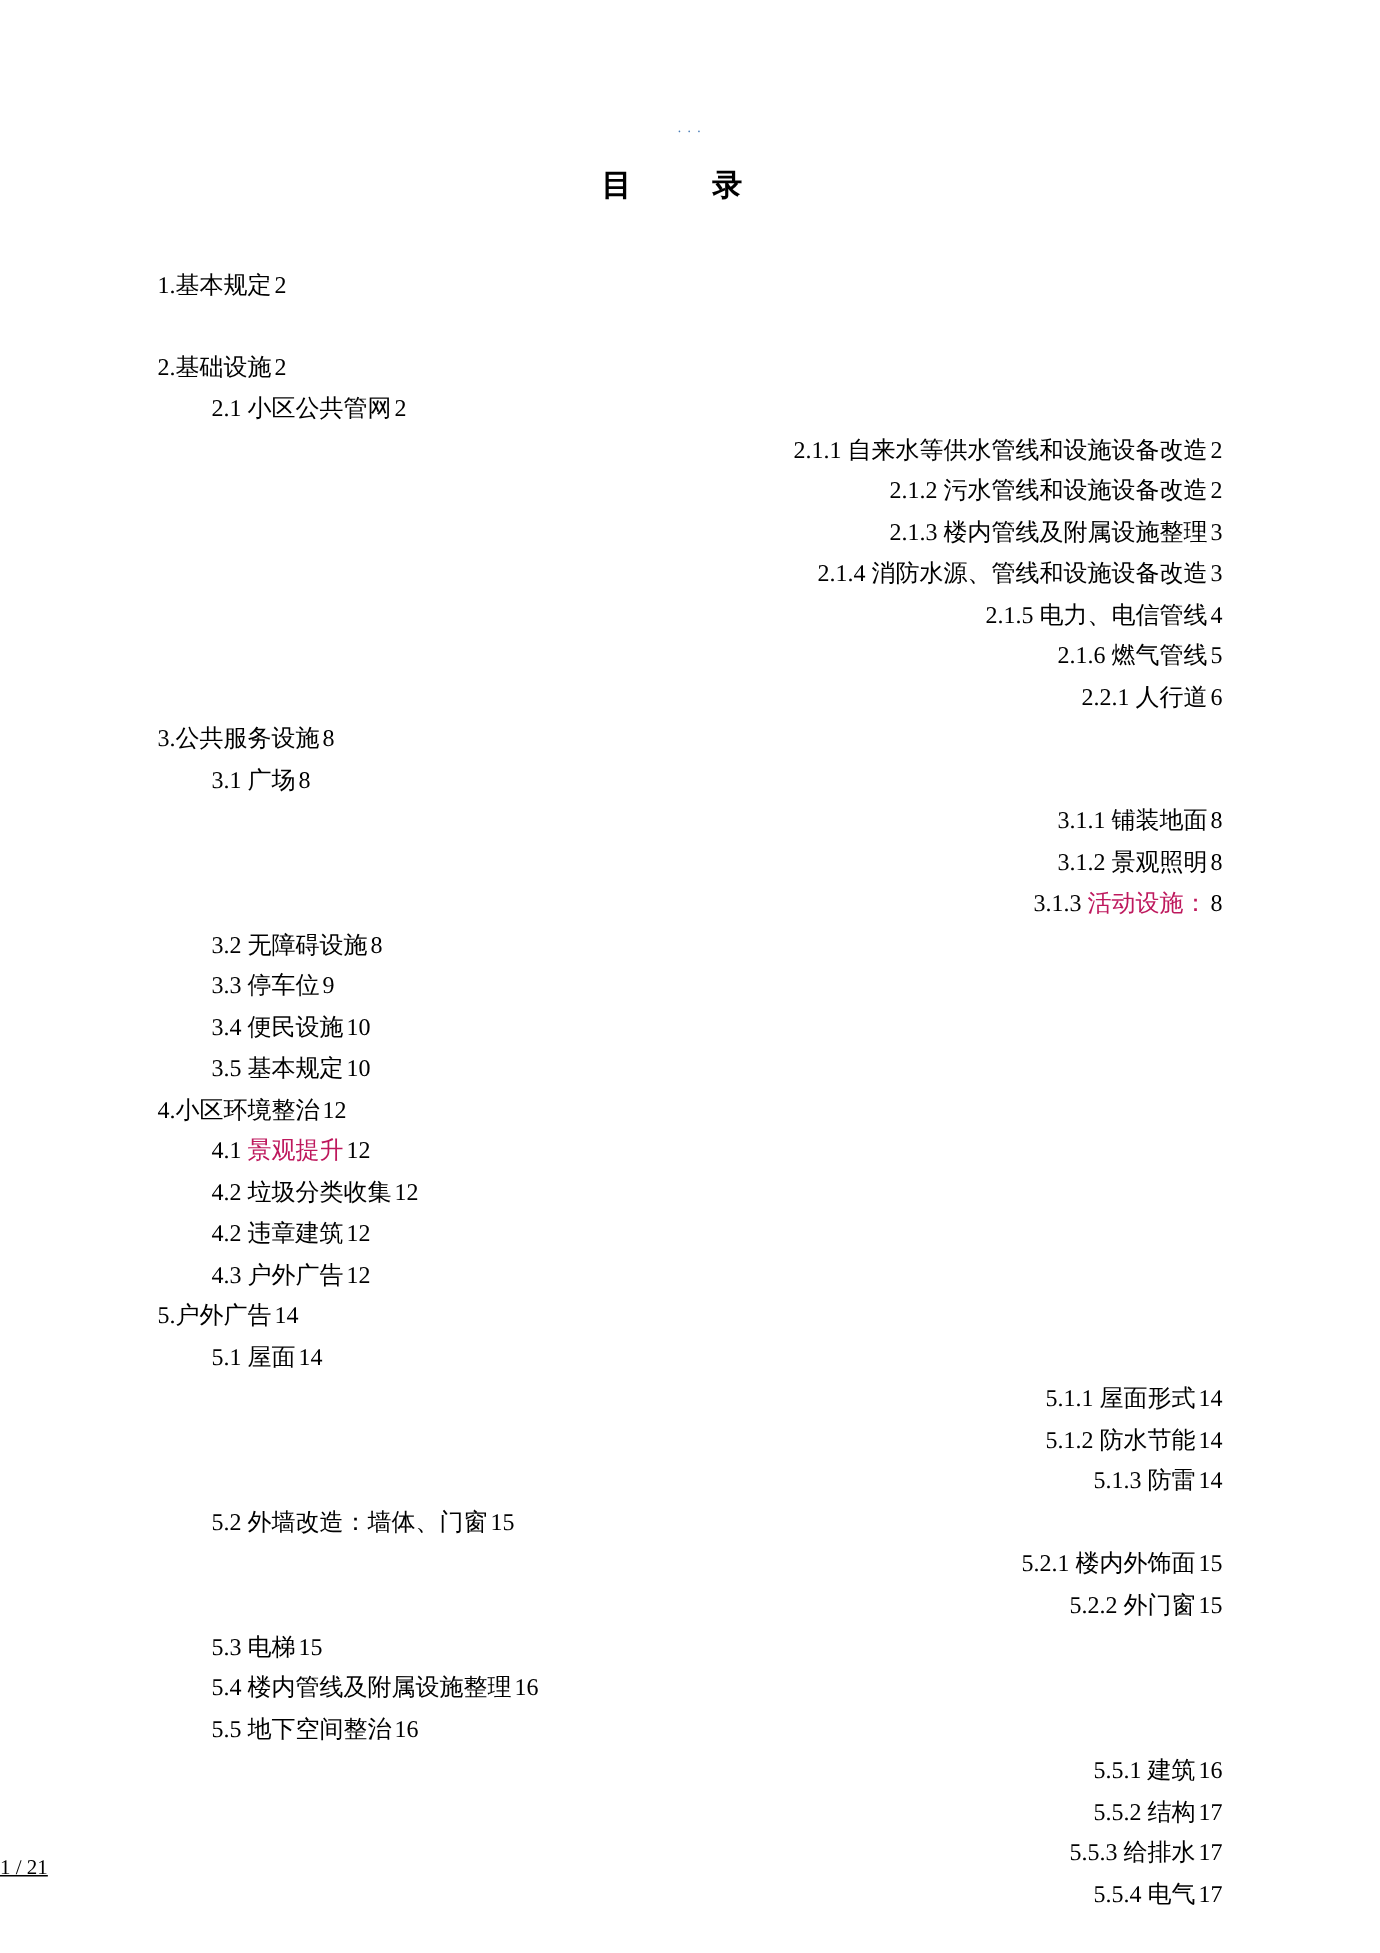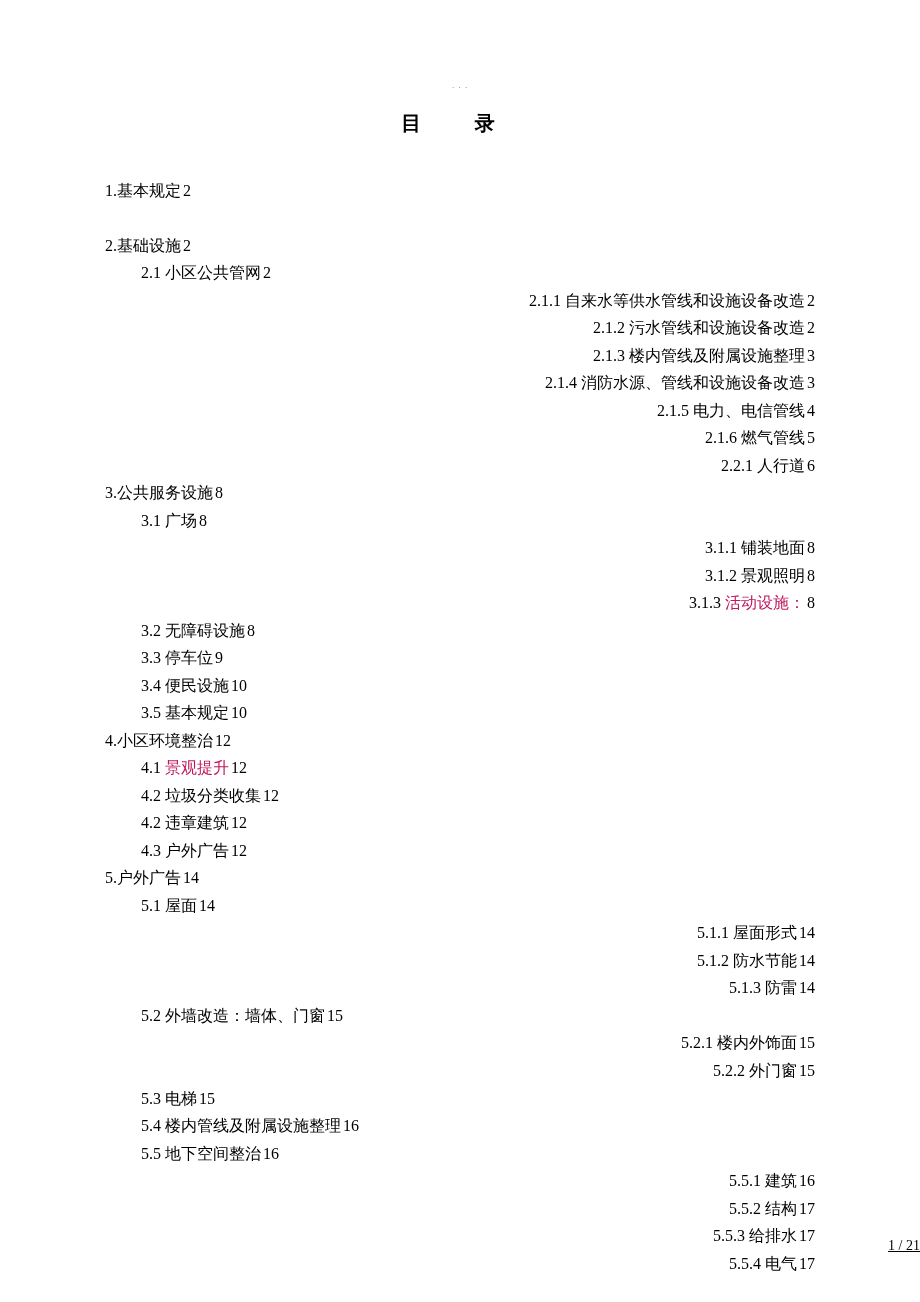--- a/index.html
+++ b/index.html
@@ -39,21 +39,21 @@
     .level-3 { margin-left: 42px; text-align: right; }
     .bold { font-weight: normal; font-family: "SimHei", "黑体", sans-serif; margin-top: 27px; }
     .num { font-family: "SimSun", "宋体", serif; }
     .red { color: #be185d; }
     .page-num { font-family: "Times New Roman", serif; margin-left: 2px; }
     .footer {
       position: absolute;
       bottom: 48px;
       width: 100%;
       left: 0;
-      text-align: right;
+      text-align: left;
       font-size: 14px;
       font-family: "Times New Roman", serif;
       text-decoration: underline;
     }
   </style>
 </head>
 <body>
 
 <div class="page">
   <div class="header-mark">. . .</div>

